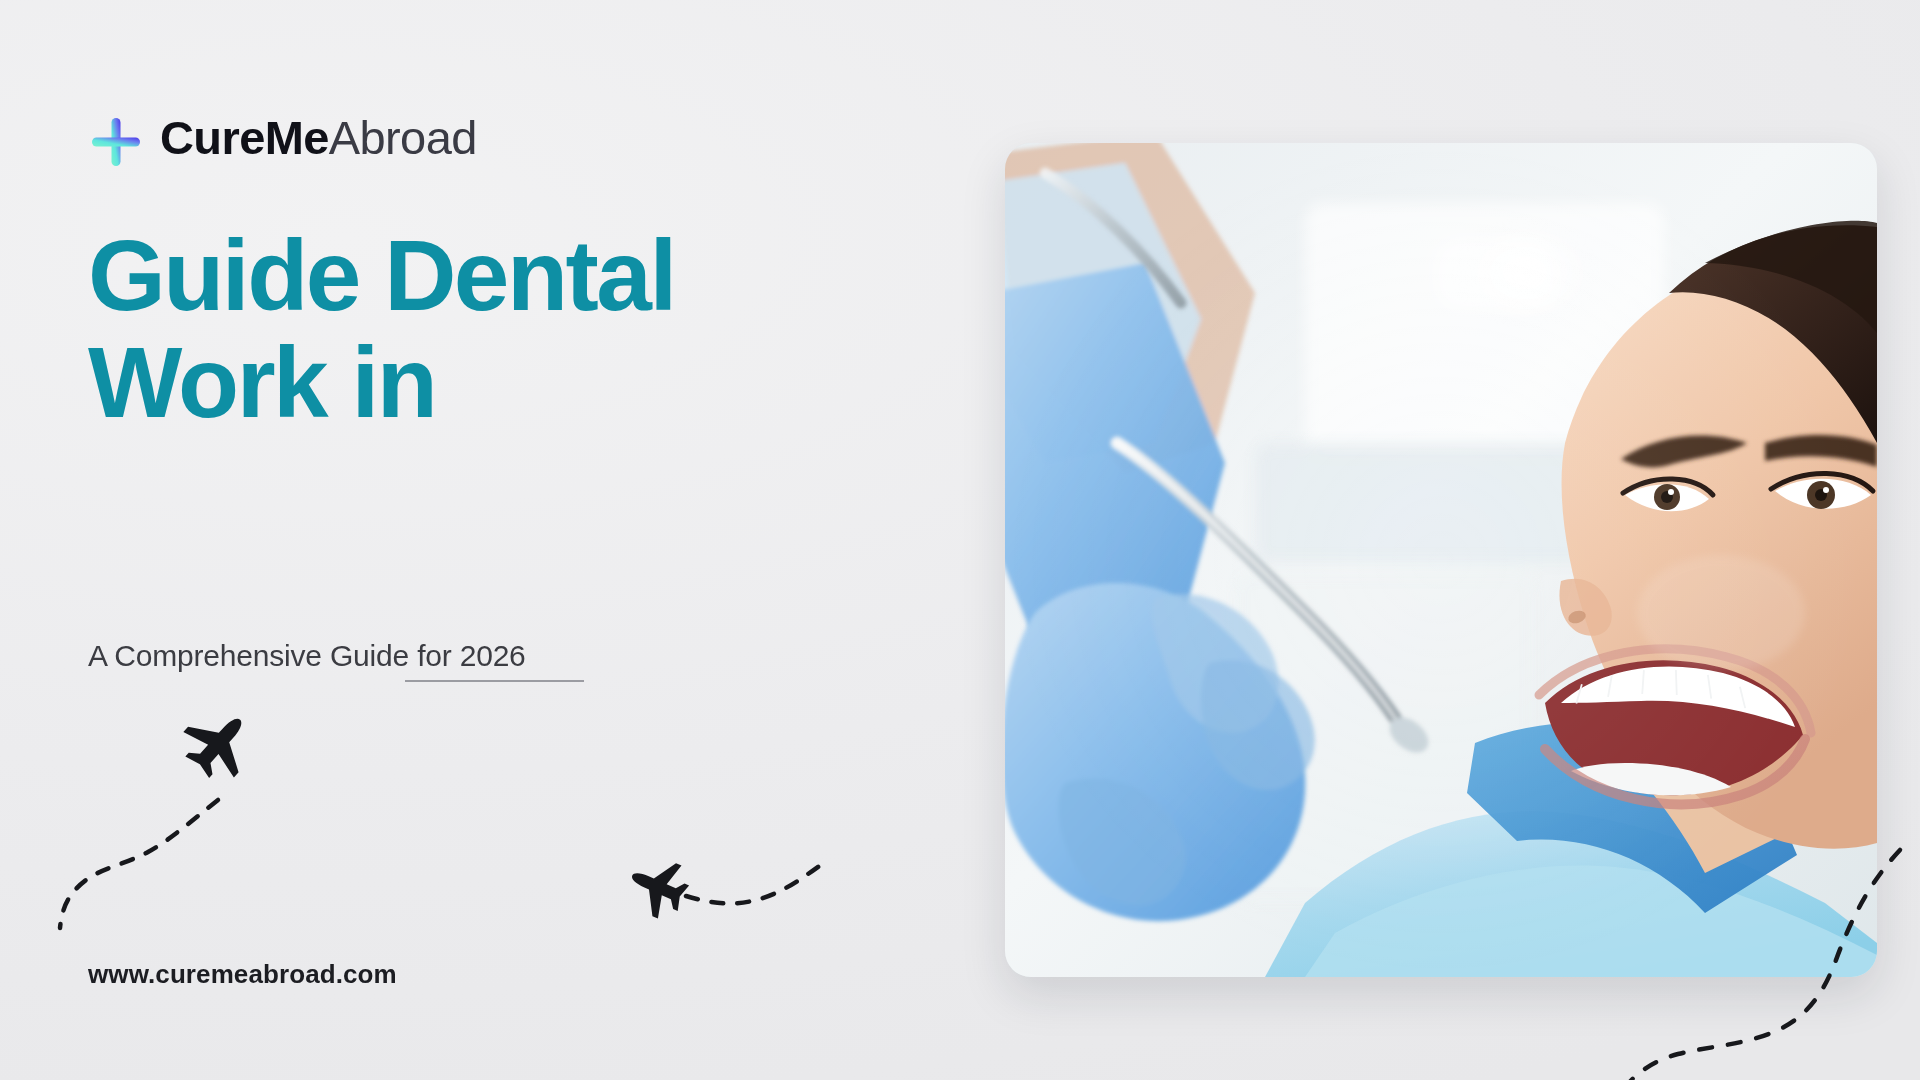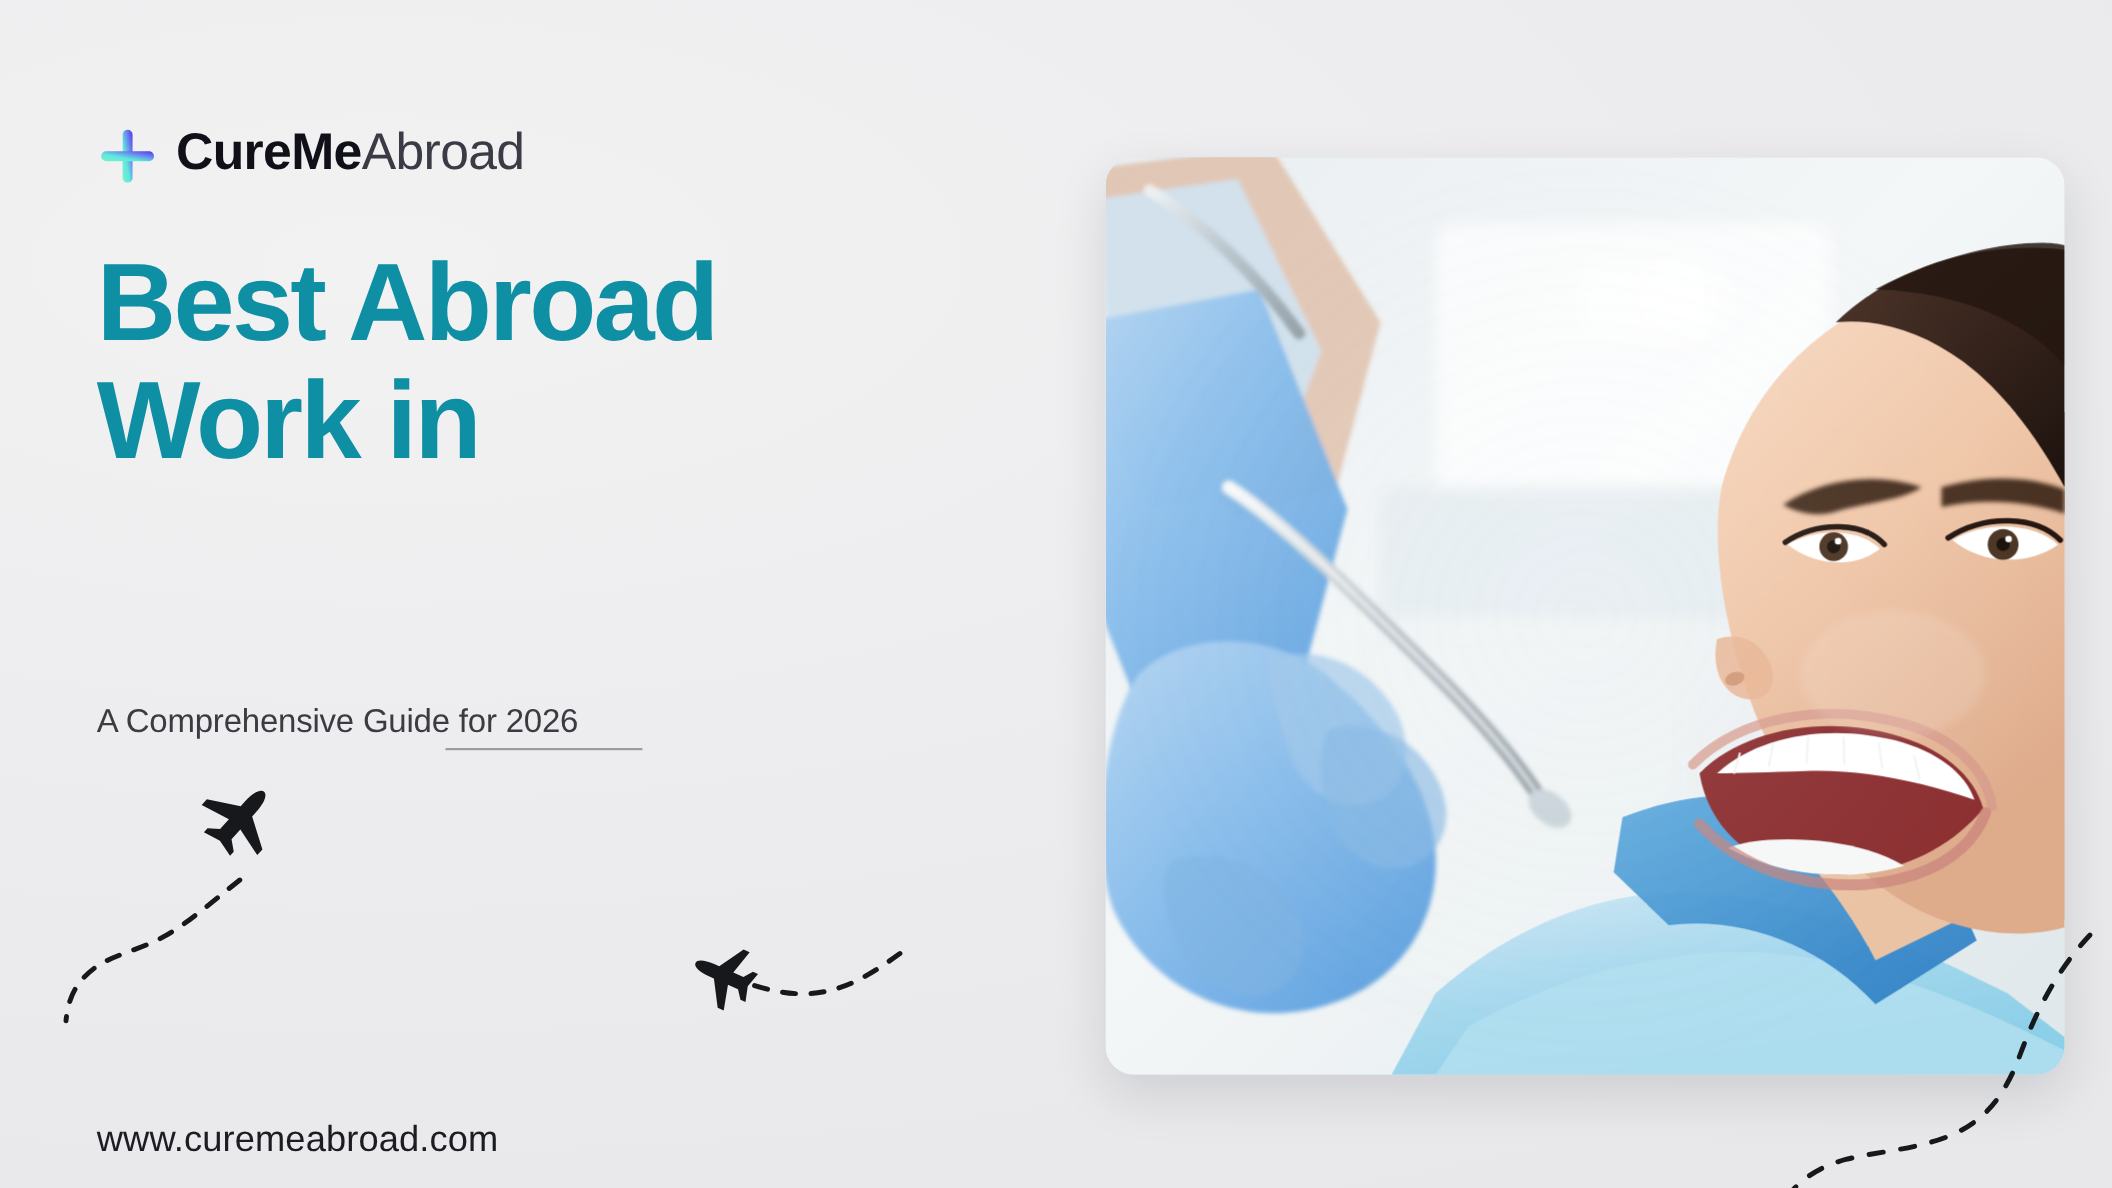--- a/index.html
+++ b/index.html
@@ -67,23 +67,23 @@
     content:"";
     position:absolute;
     left:-12px; right:-58px; bottom:0;
     height:2px;
     background:#9b9ca2;
   }
 
   
   .site-url {
     position:absolute;
-    left:88px; top:1016px;
-    font-size:33px;
-    font-weight:400;
+    left:88px; top:959px;
+    font-size:26px;
+    font-weight:700;
     letter-spacing:0.1px;
     color:#1c1d22;
   }
 
   
   .photo-card {
     position:absolute;
     left:1005px; top:143px;
     width:872px; height:834px;
     border-radius:26px;
@@ -125,21 +125,21 @@
           <rect x="4" y="23.5" width="48" height="9" rx="4.5" fill="url(#plusGrad)"></rect>
         </g>
       </svg>
     </span>
     <span class="logo-text">
       <span class="lt-bold">CureMe</span><span class="lt-light">Abroad</span>
     </span>
   </div>
 
   <h1 class="headline">
-    <span class="hl-line">Best Abroad</span>
+    <span class="hl-line">Guide Dental</span>
     <span class="hl-line">Work in</span>
   </h1>
 
   <div class="subtitle">
     <span>A Comprehensive Guide</span><span>&nbsp;</span><span class="sub-underlined">for 2026</span>
   </div>
 
   <div class="site-url">www.curemeabroad.com</div>
 
   <div class="photo-card">

